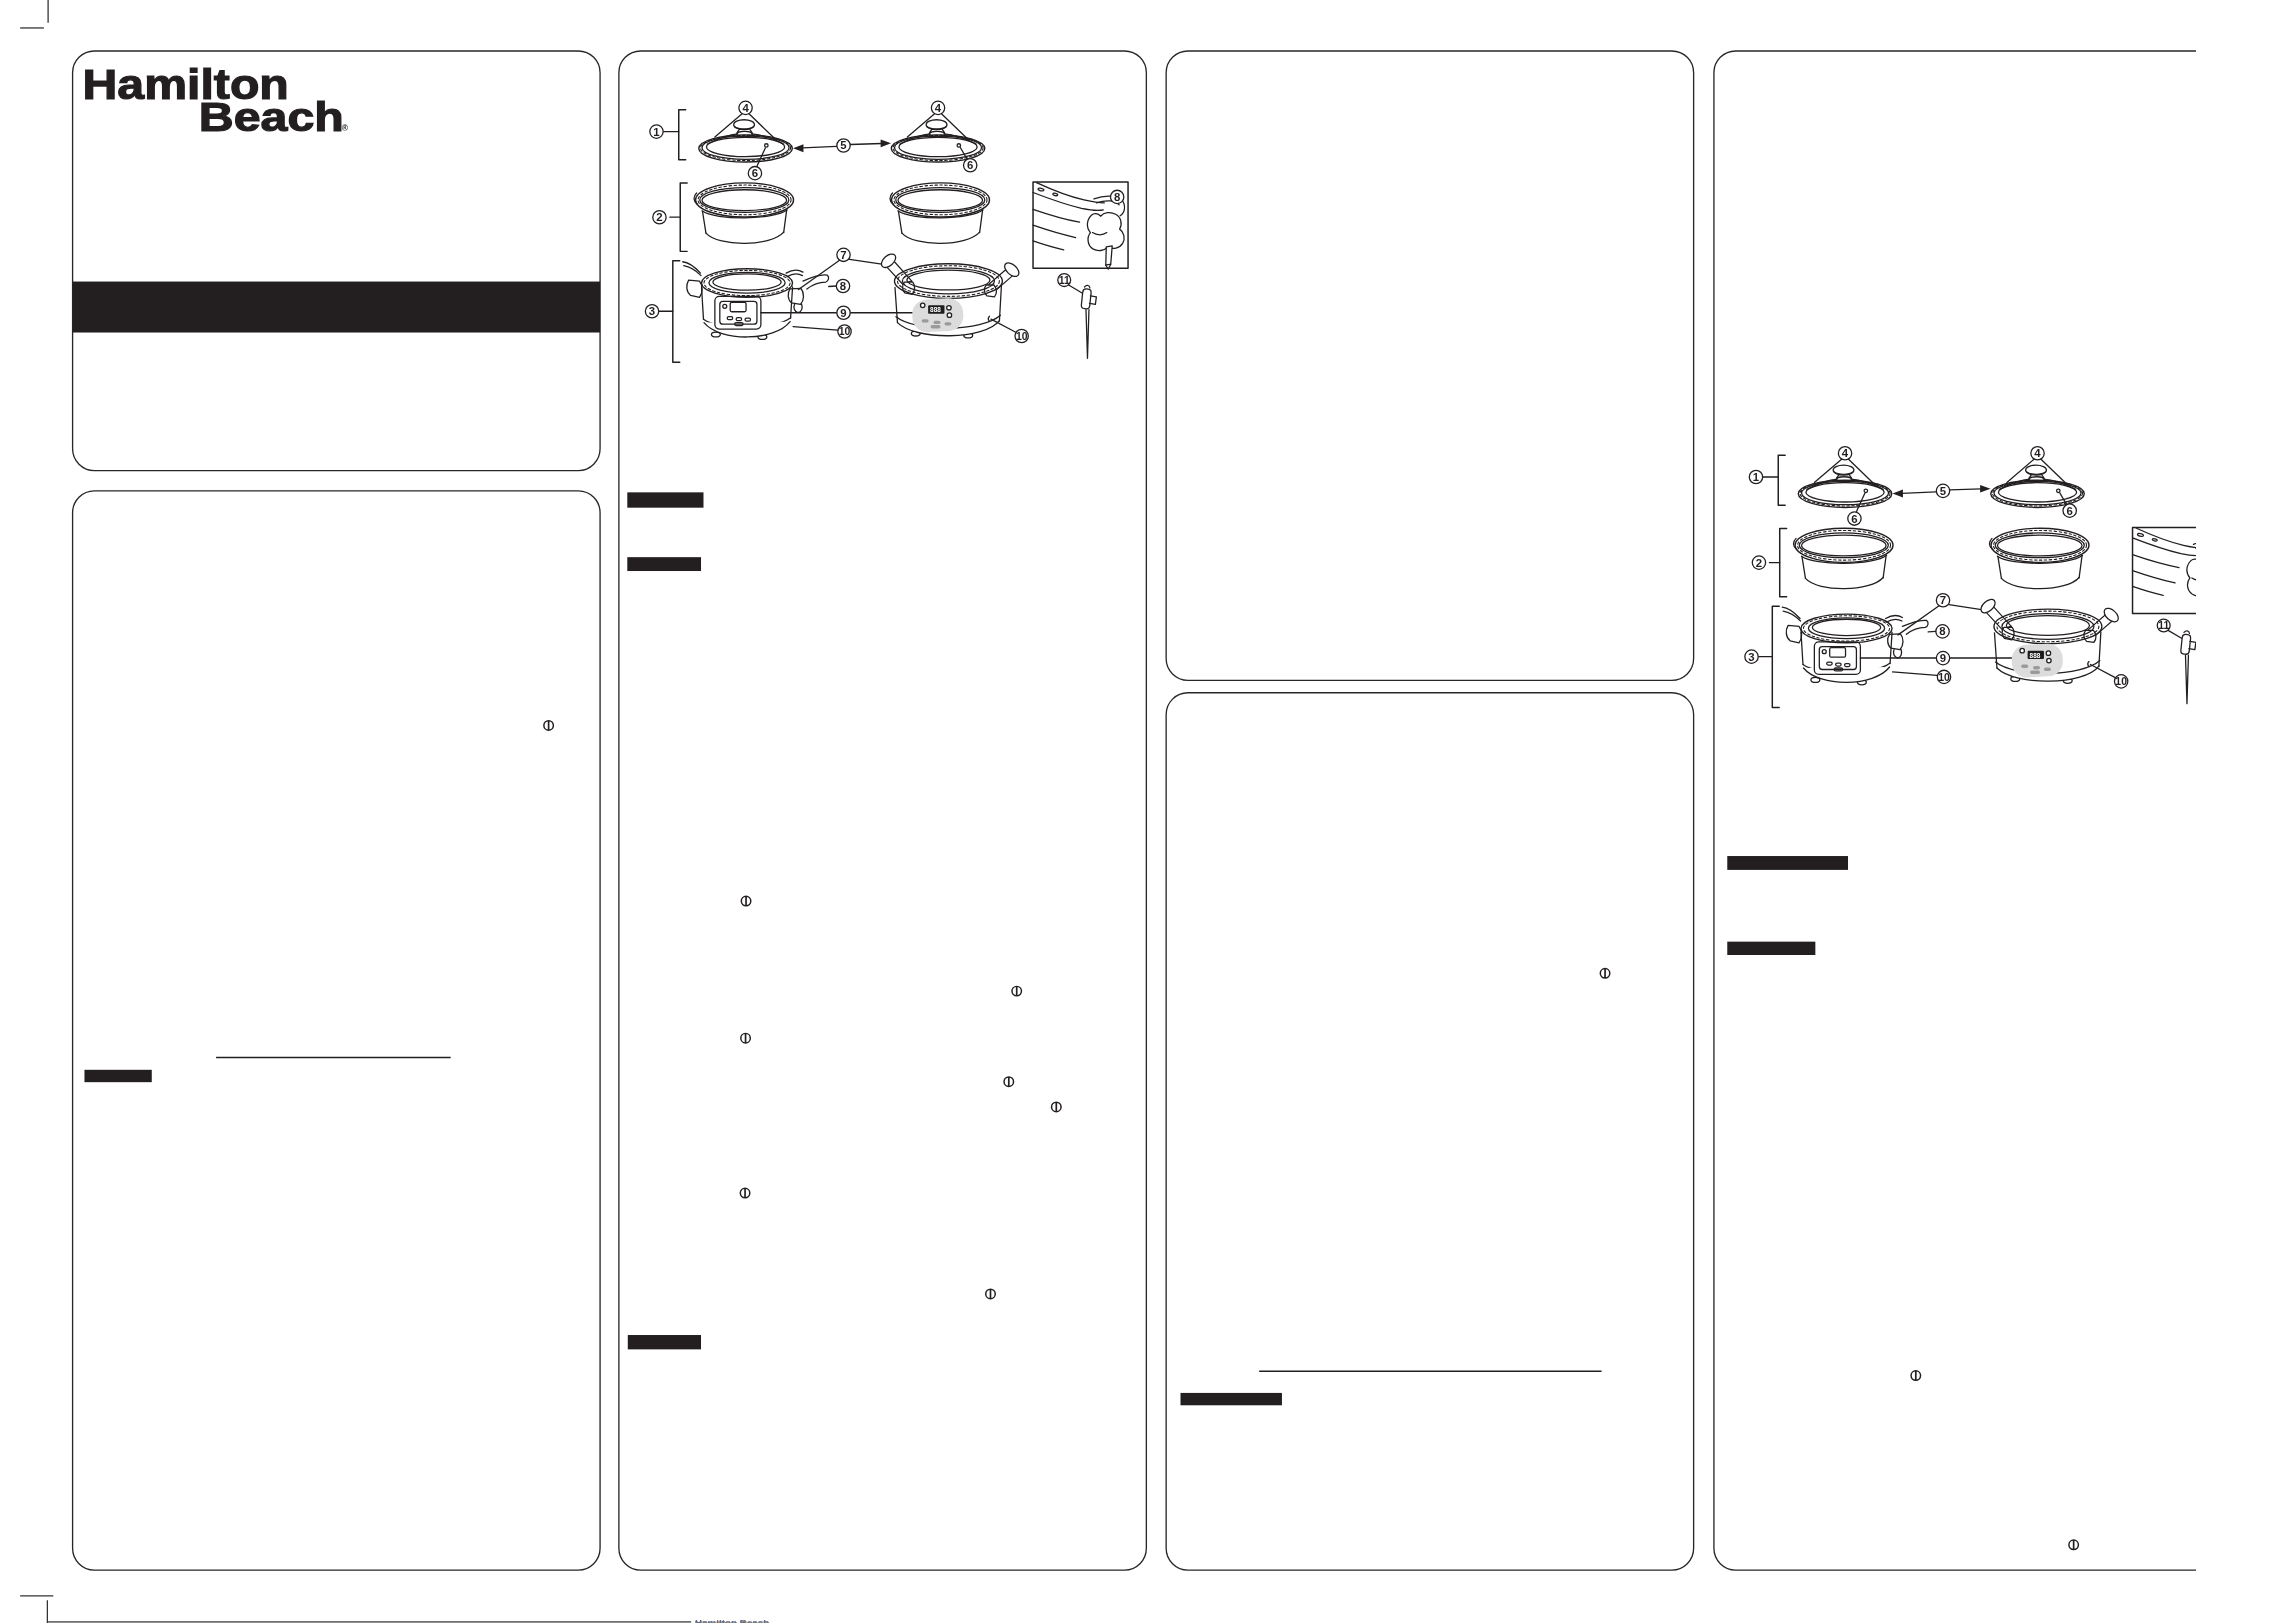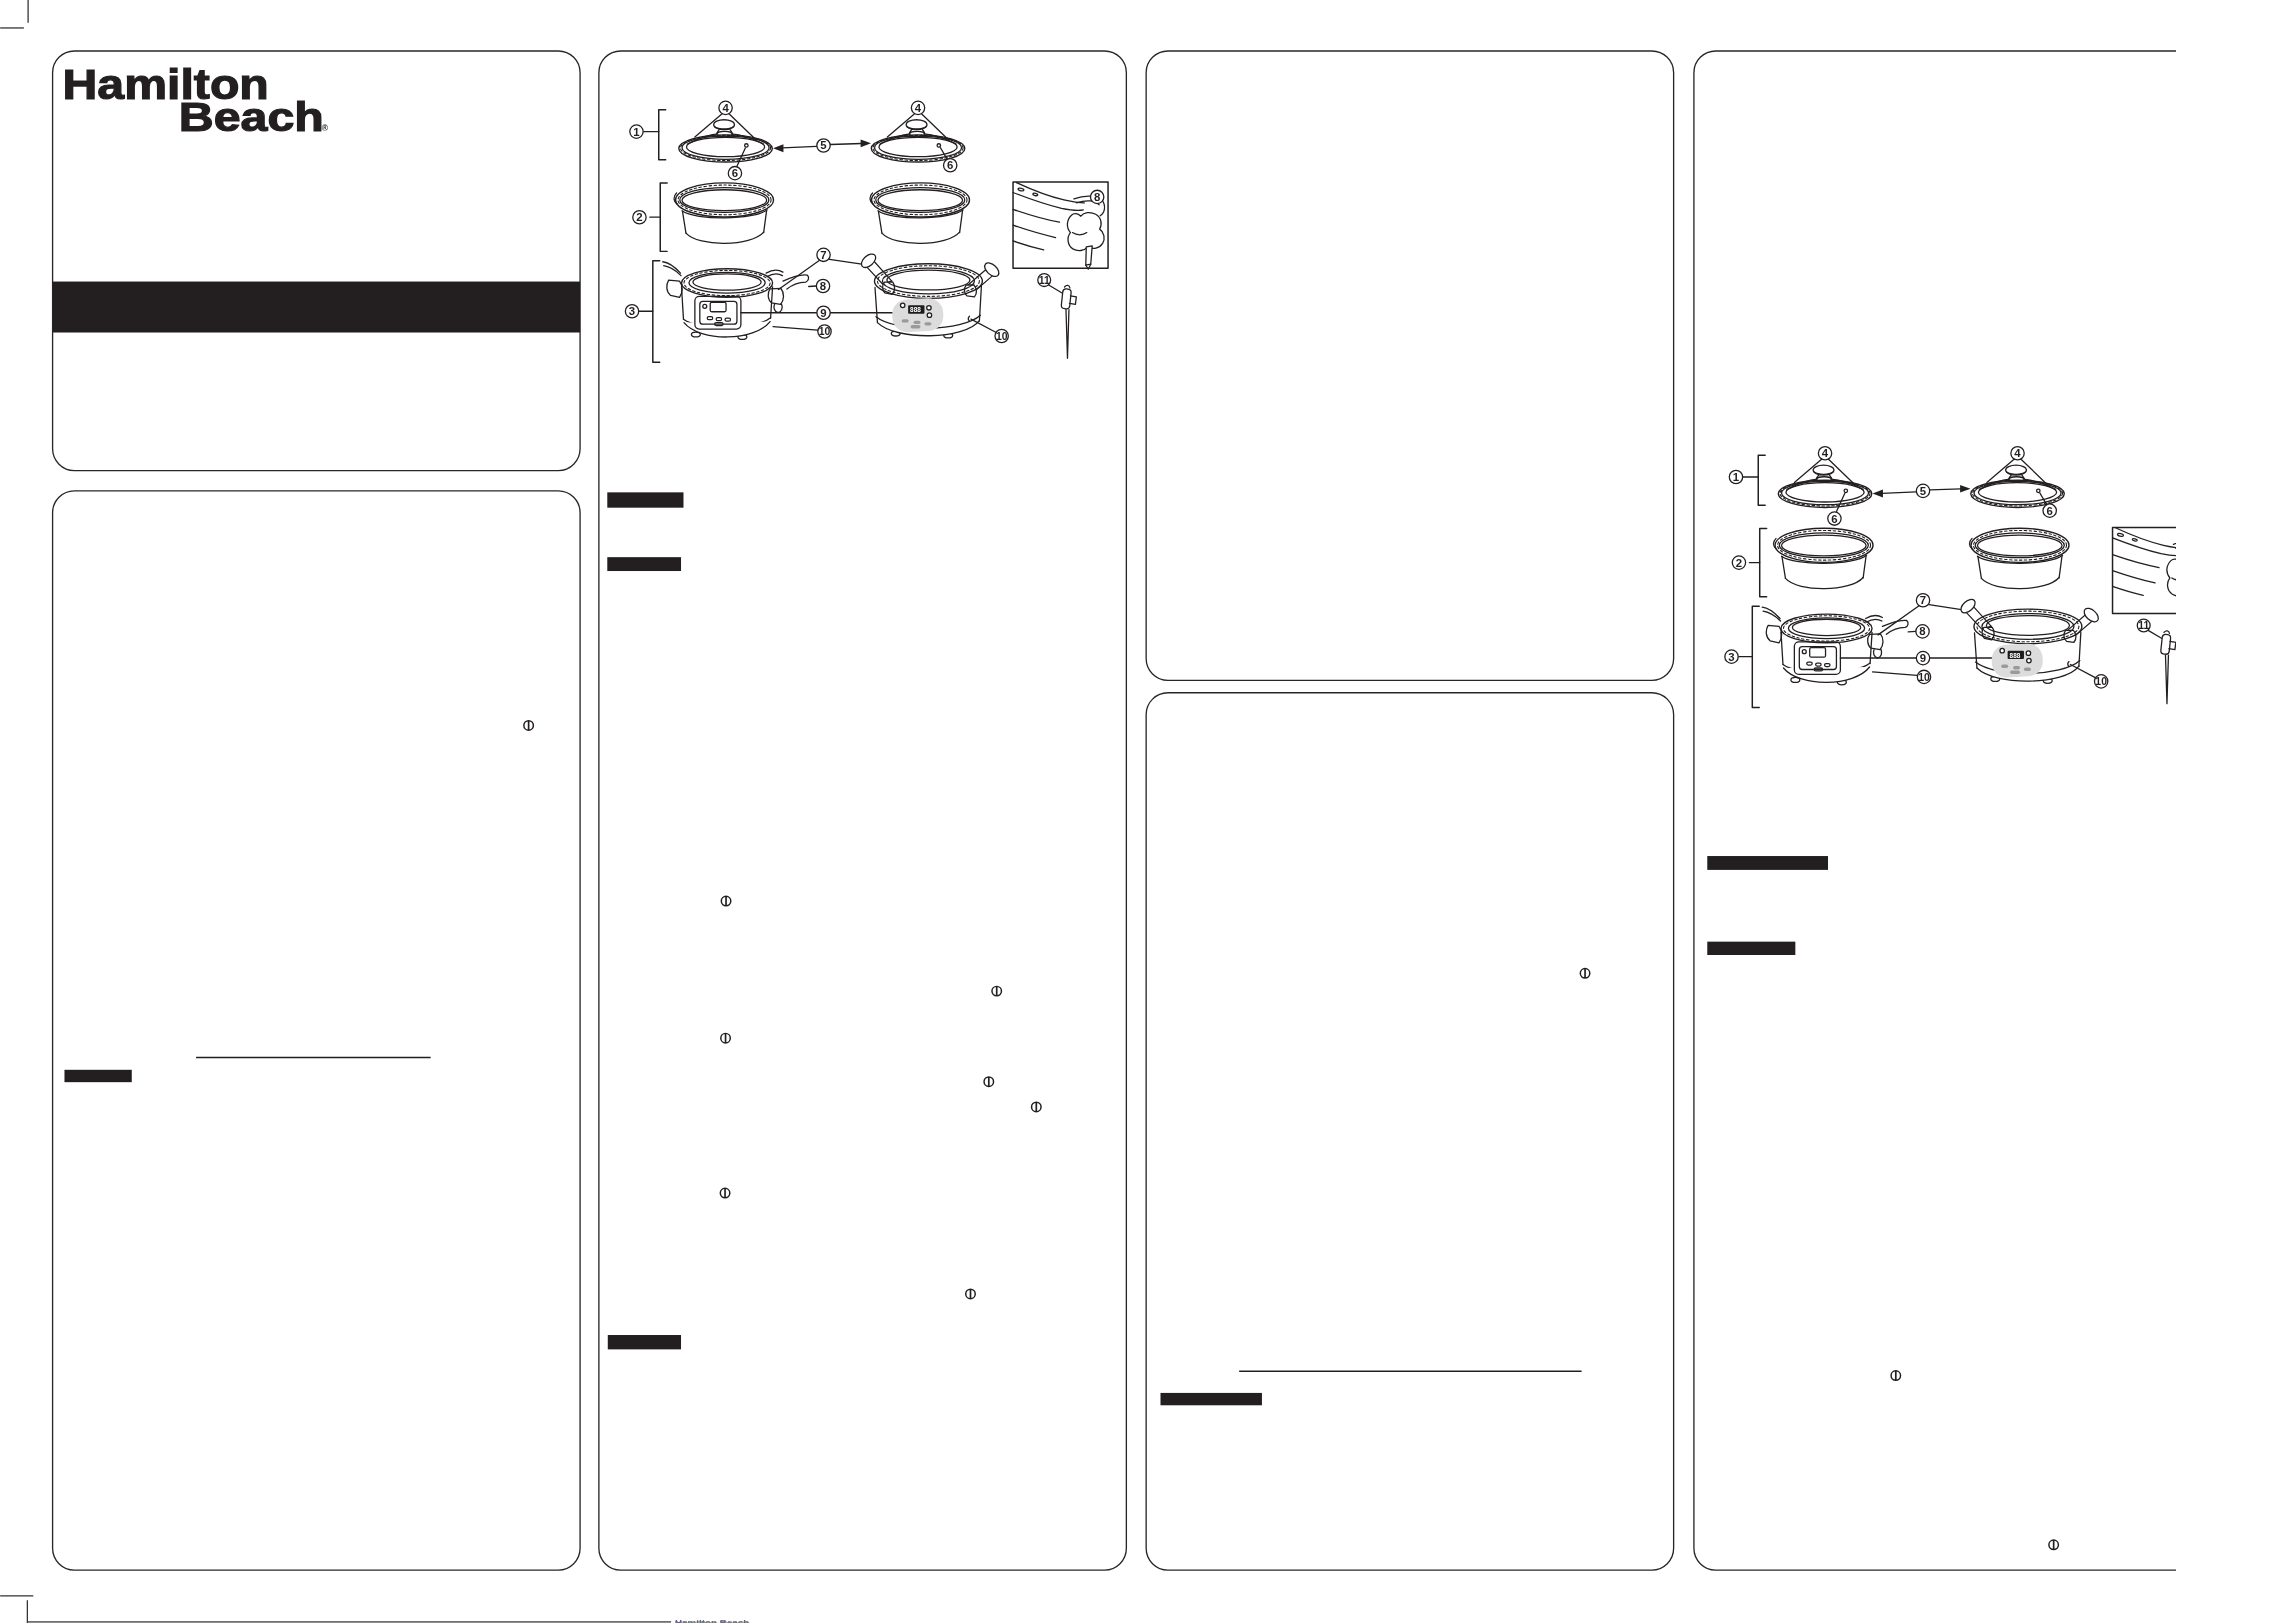--- a/index.html
+++ b/index.html
@@ -1,16 +1,16 @@
 <!DOCTYPE html>
 <html style="font-size:8px"><head>
 <meta charset="utf-8">
 <style>
 html,body{margin:0;padding:0;background:#ffffff;}
-#page{position:relative;width:2176px;height:1624px;background:#ffffff;overflow:hidden;}
+#page{position:relative;width:2176px;height:1624px;background:#ffffff;overflow:hidden;margin-left:20px;}
 #page>svg{position:absolute;top:0;left:0;display:block;}
 </style>
 </head>
 <body>
 <div id="page">
 <svg width="2273" height="1624" viewBox="0 0 4593 3282" xmlns="http://www.w3.org/2000/svg" font-family="Liberation Sans, sans-serif">
 <defs>
 
 <g id="pwr" fill="none" stroke="#231f20">
 <circle cx="0" cy="0" r="9.6" stroke-width="3"></circle>

